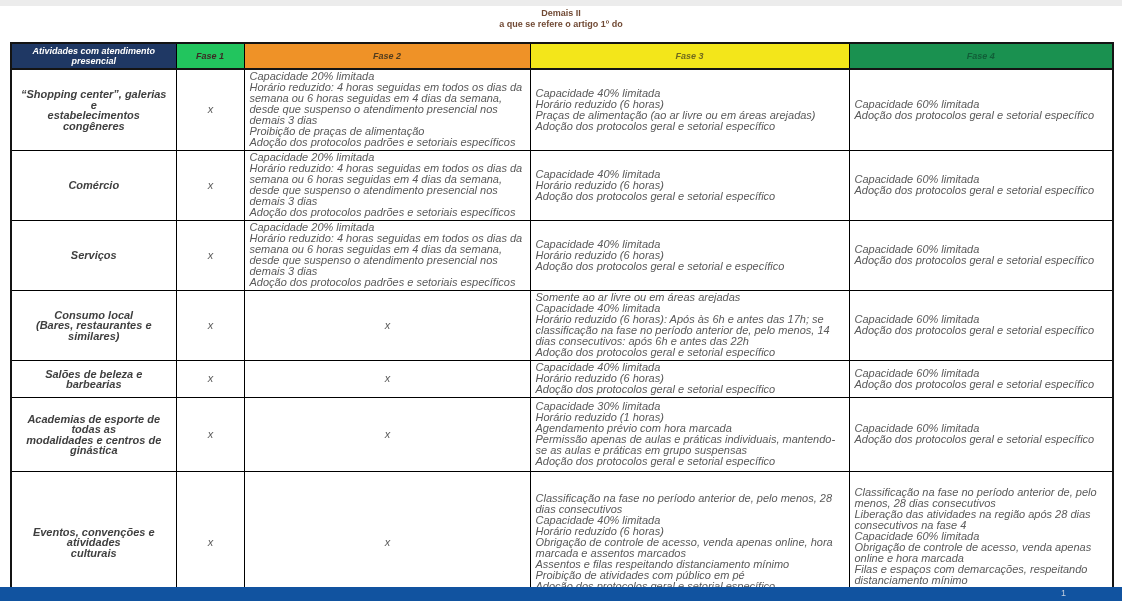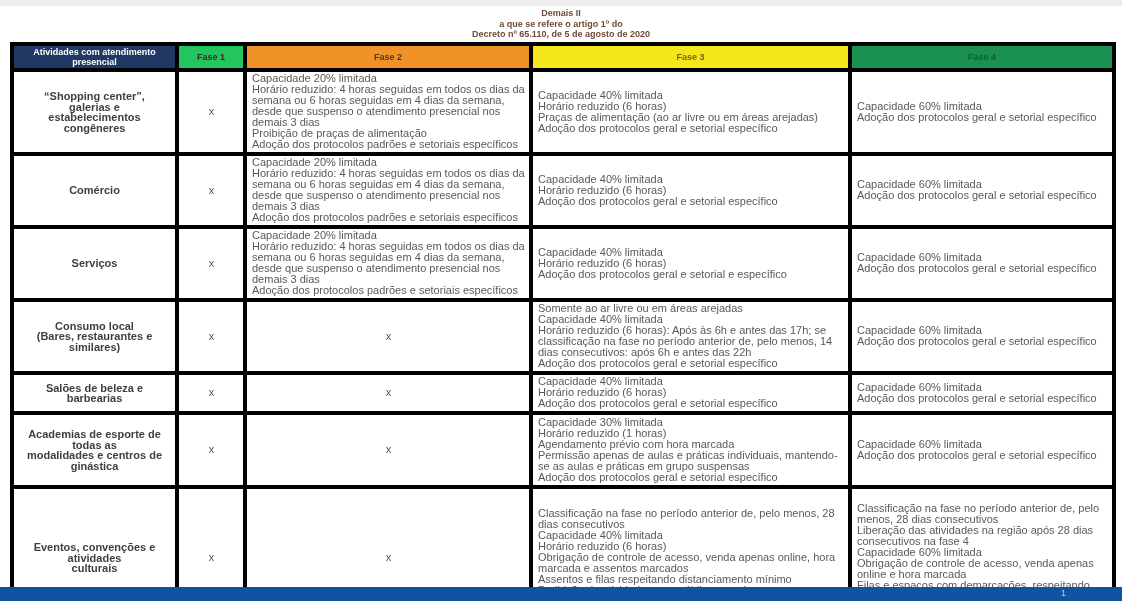--- a/index.html
+++ b/index.html
@@ -13,21 +13,21 @@
   .titles {
     position:absolute; top:8px; left:0; width:1122px;
     text-align:center; font-weight:bold;
     font-size:9px; line-height:10.5px; color:#714a35;
   }
   table.phases {
     position:absolute; left:10px; top:42px; width:1102px;
     border-collapse:collapse; table-layout:fixed;
     border:2px solid #141414;
   }
-  th, td { border:4px solid #000000; }
+  th, td { border:1px solid #000000;font-style:italic; }
   thead th {
     font-size:9px; font-weight:bold; height:26px;
     text-align:center; vertical-align:middle; line-height:10px; padding:0 6px;
   }
   thead th { border-bottom:2px solid #141414; }
   tbody td {
     font-size:11px; line-height:11px; color:#595959;
     vertical-align:middle; padding:1px 4px 2px 5px;
     white-space:pre-line; text-align:left; overflow:hidden;
   }
@@ -46,21 +46,20 @@
   }
 </style>
 </head>
 <body>
 
 <div class="top-strip"></div>
 
 <div class="titles">
   <div>Demais II</div>
   <div>a que se refere o artigo 1º do</div>
-  <div>Decreto nº 65.110, de 5 de agosto de 2020</div>
 </div>
 
 <table class="phases">
   <colgroup>
     <col style="width:165px">
       <col style="width:68px">
       <col style="width:286px">
     <col style="width:319px">
       <col style="width:264px">
   </colgroup>

